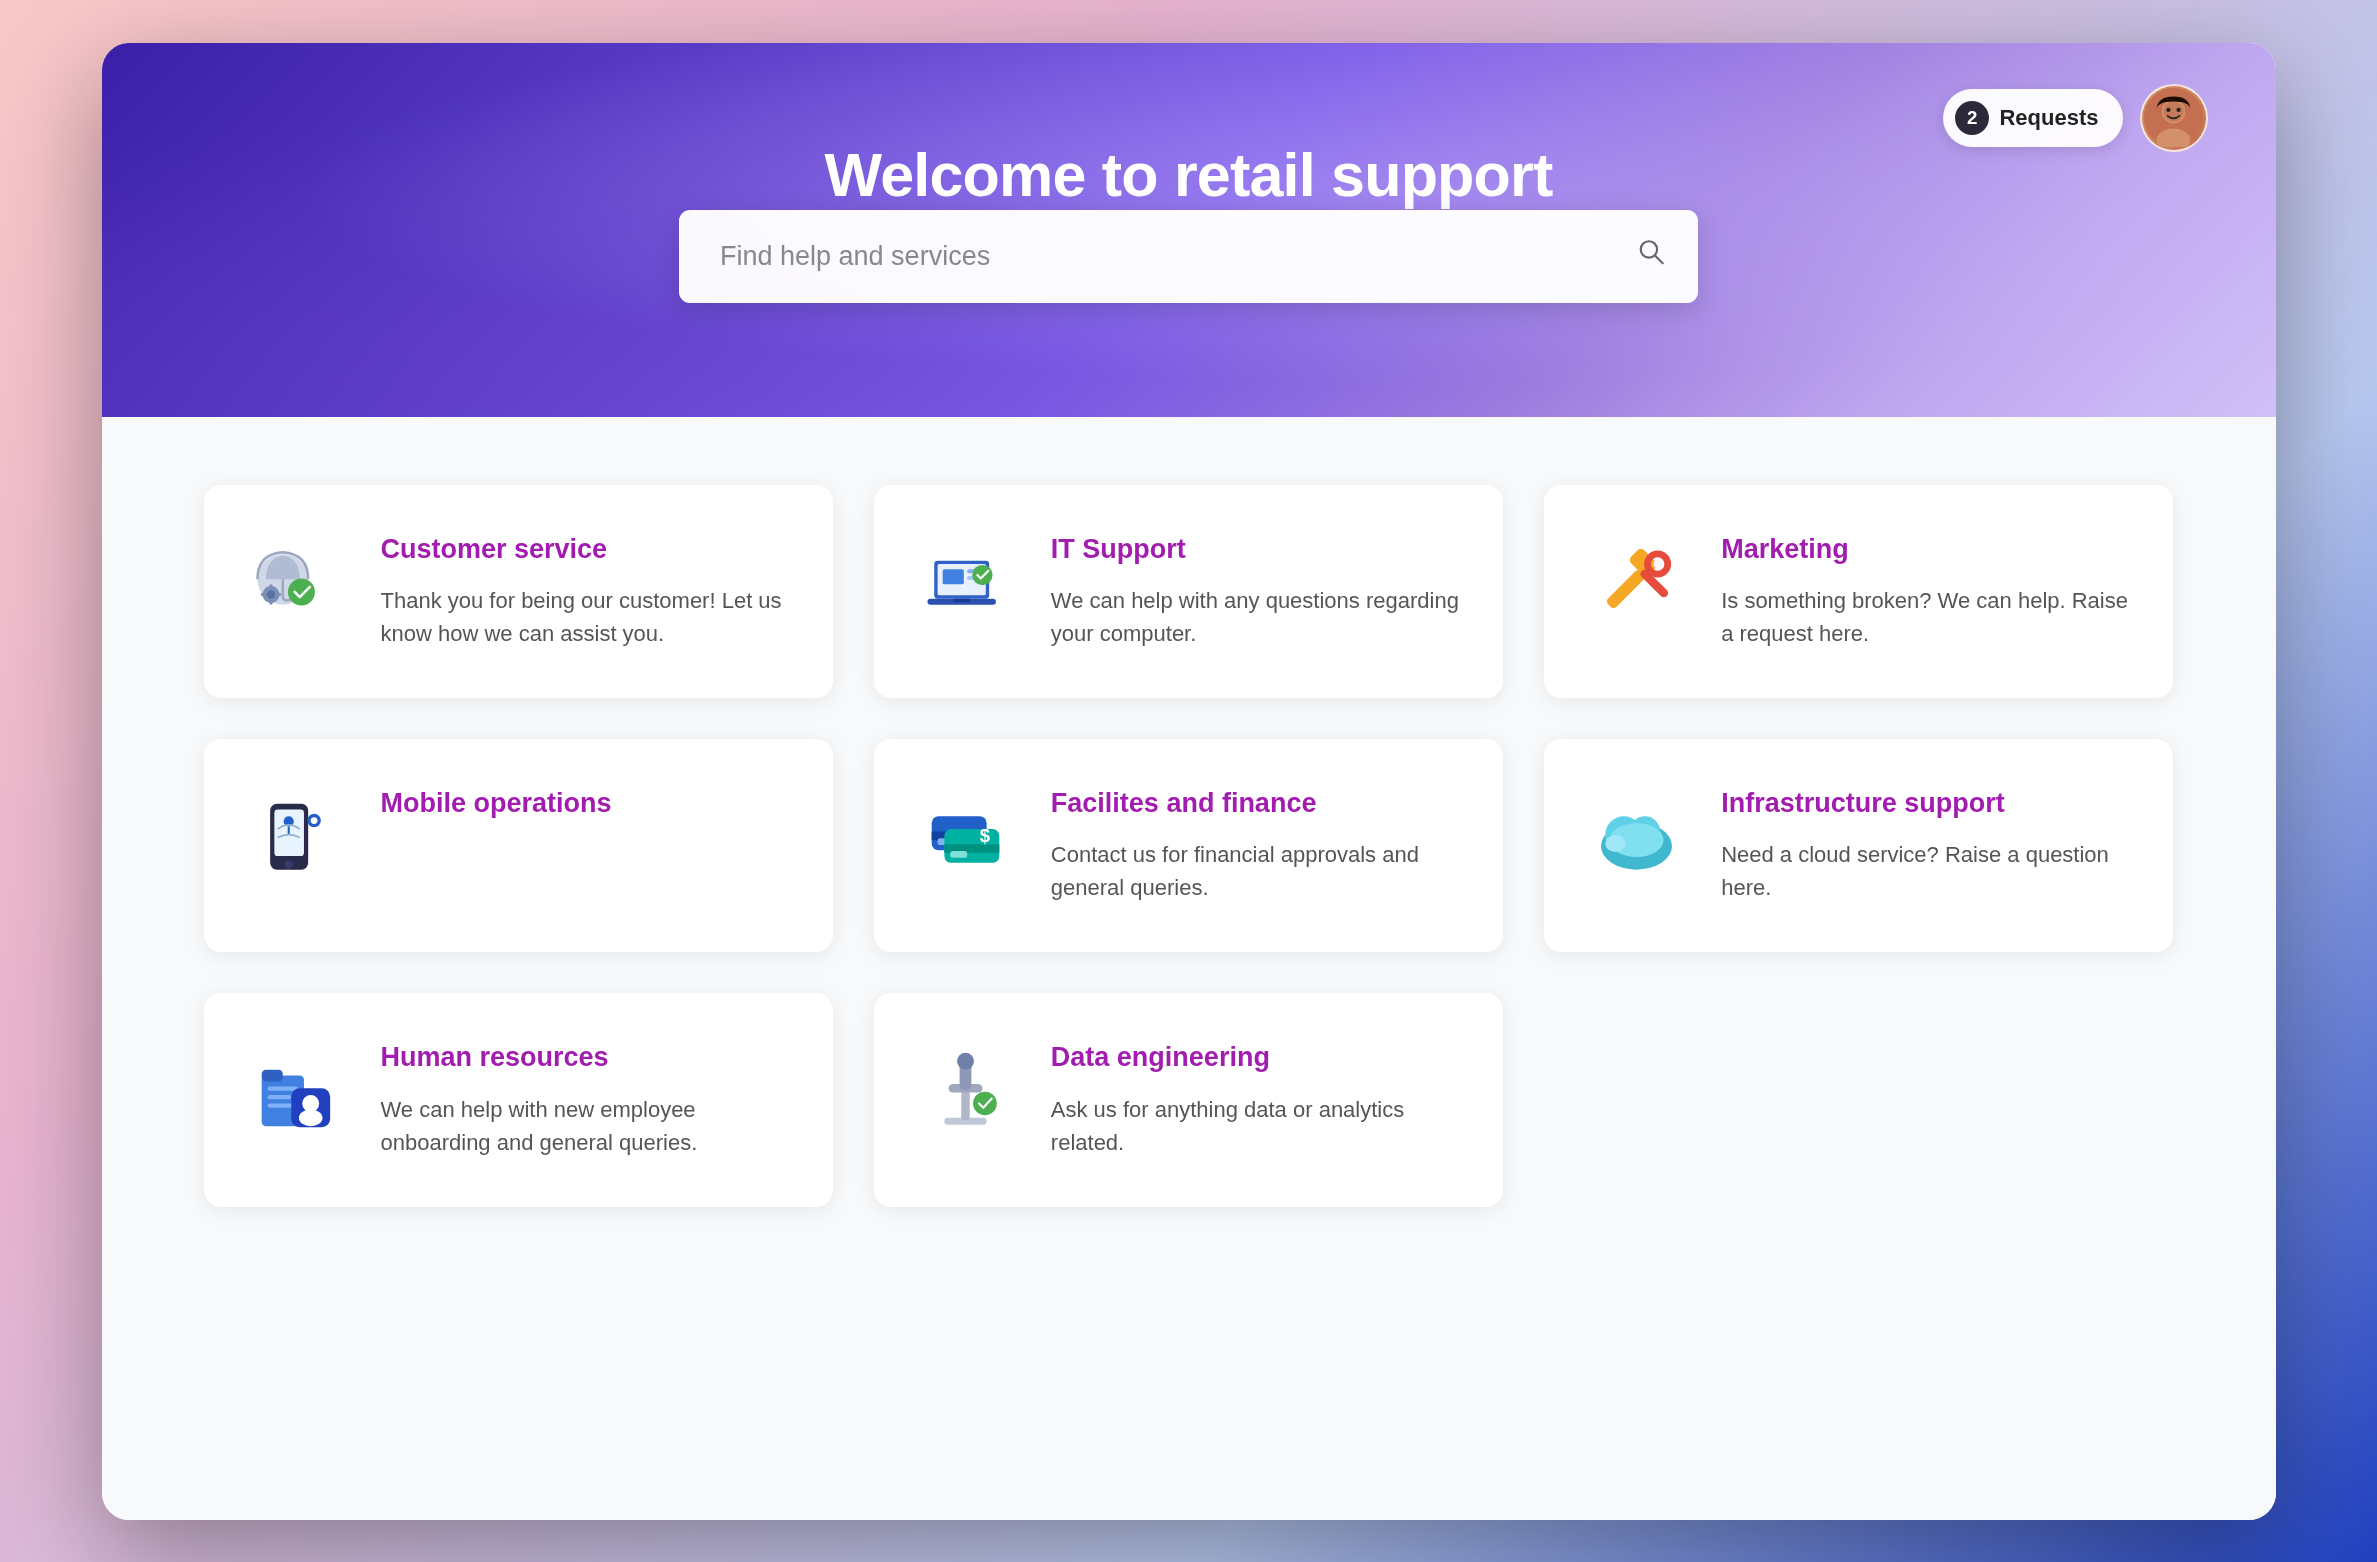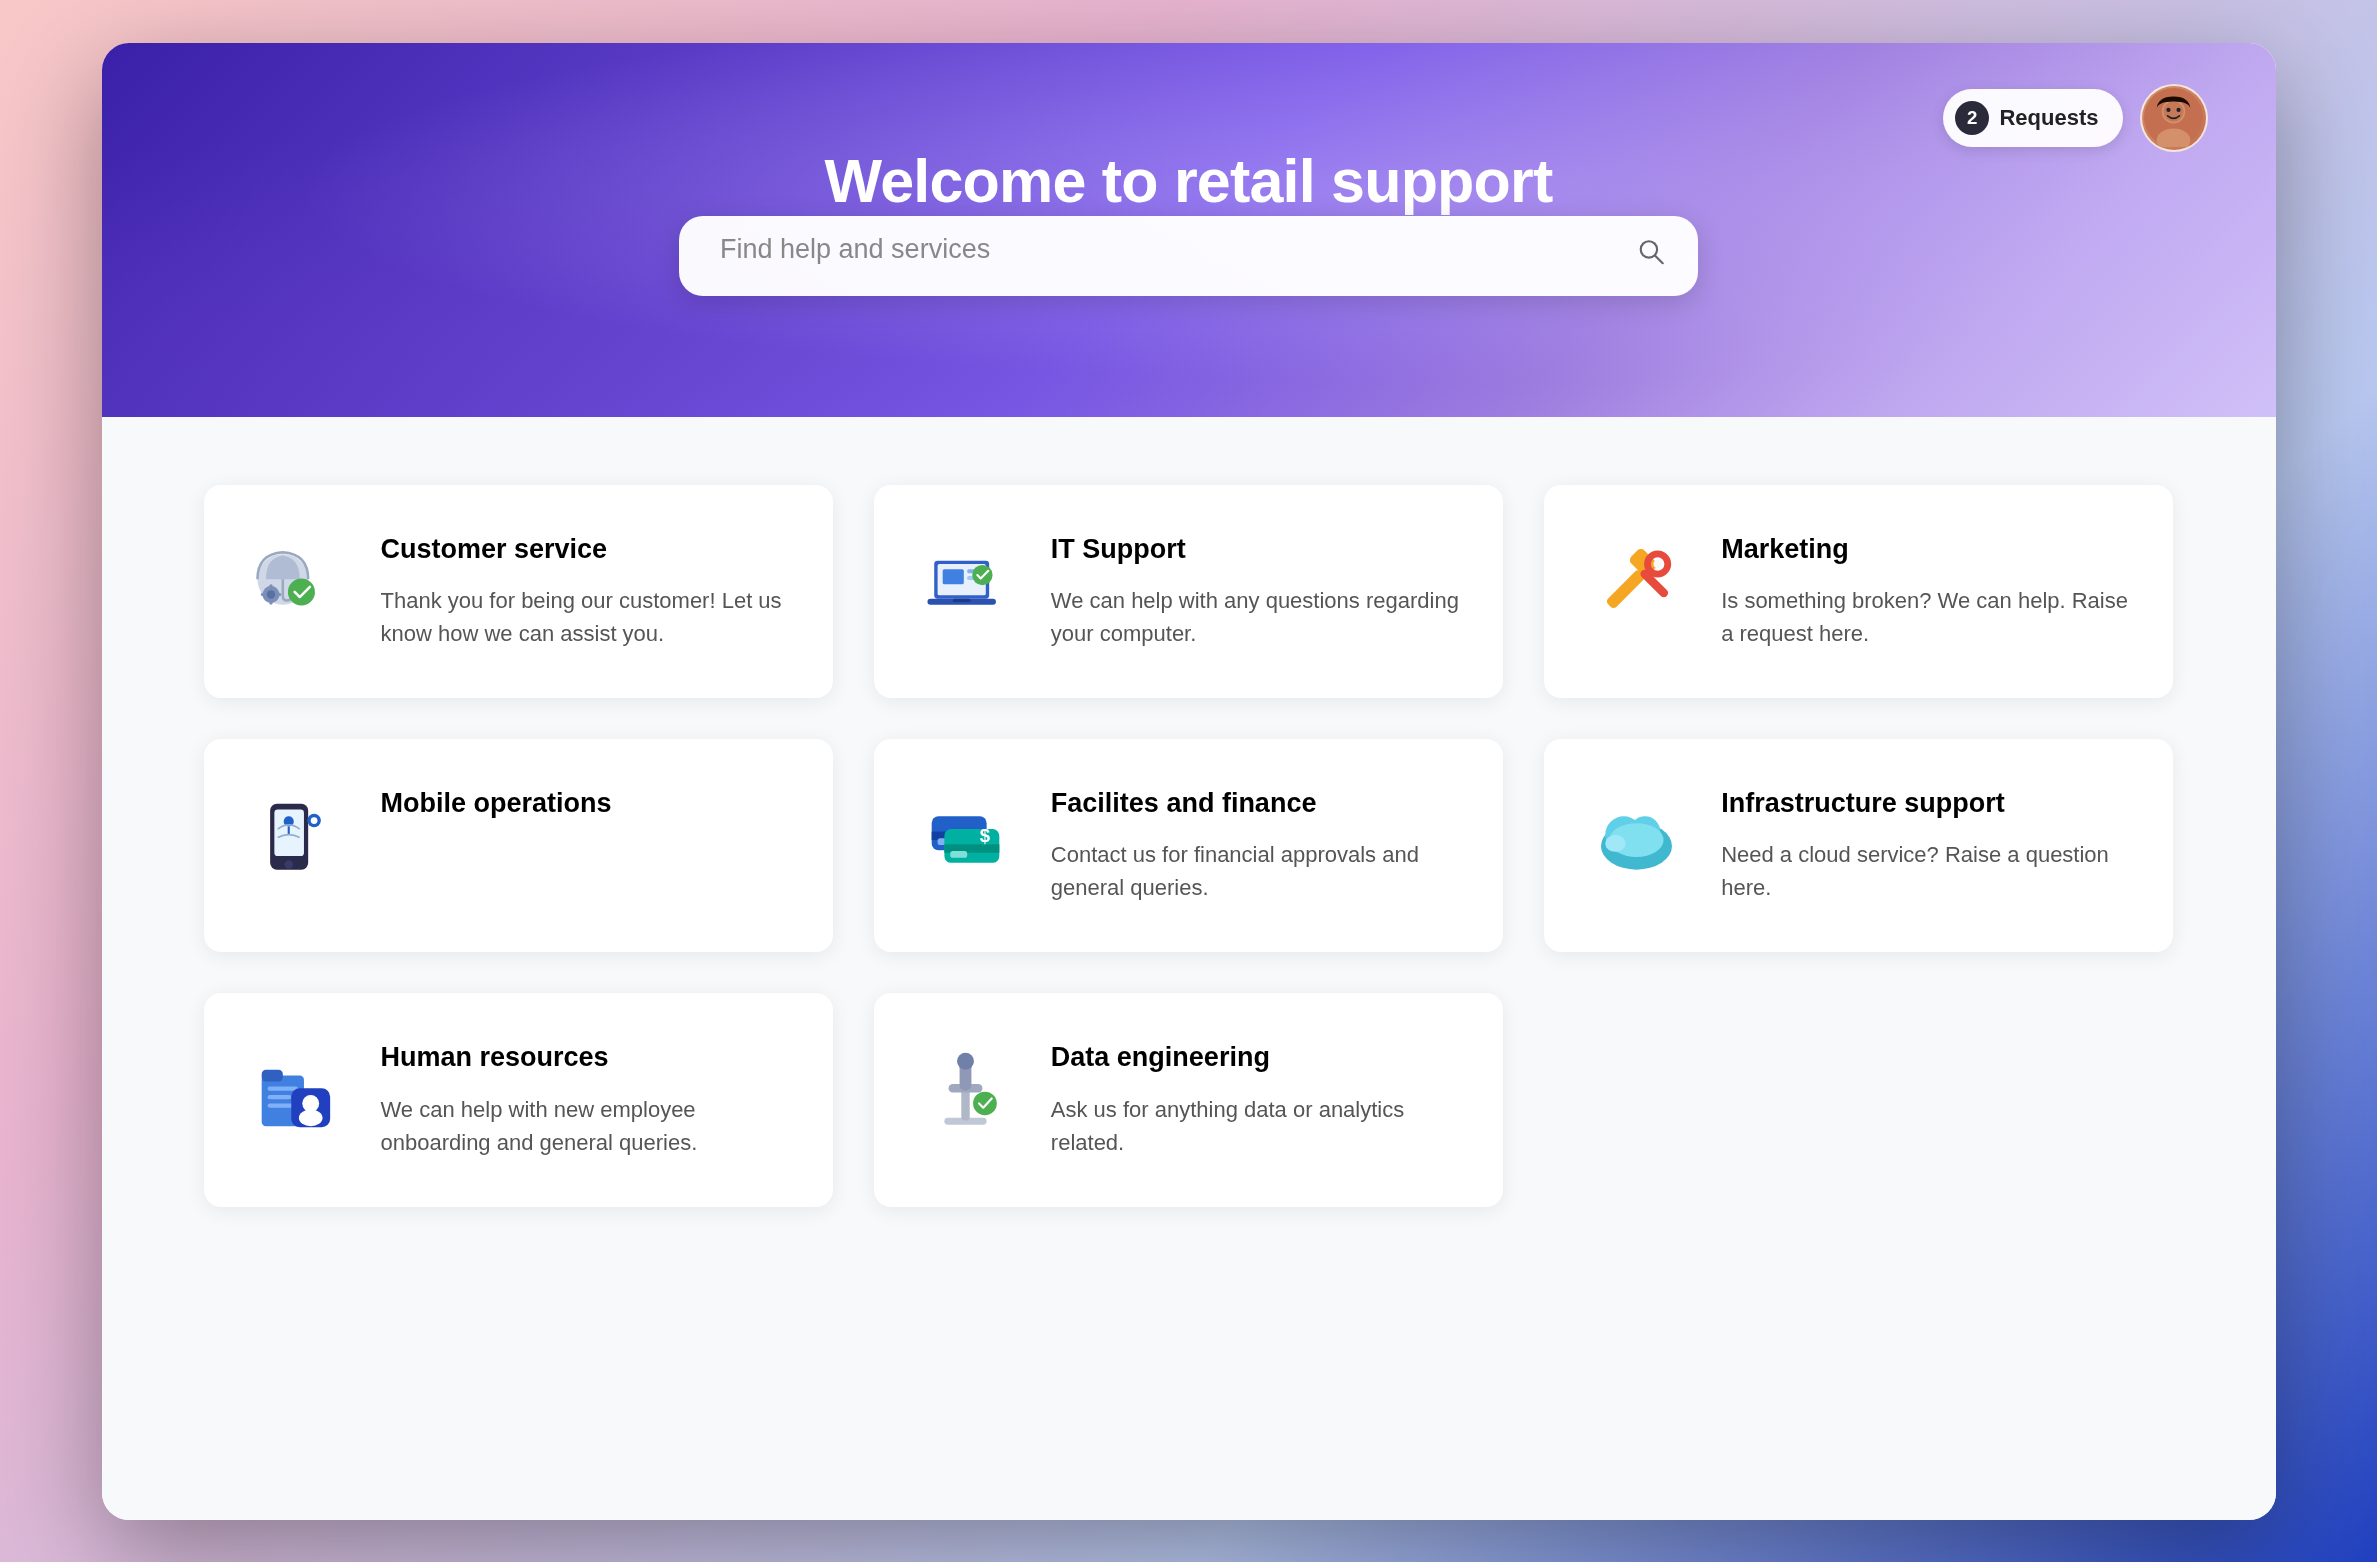--- a/index.html
+++ b/index.html
@@ -98,22 +98,22 @@
       z-index: 10;
       letter-spacing: -0.8px;
     }
     .search-bar {
       width: 1019px;
       position: relative;
       z-index: 10;
     }
     .search-input {
       width: 100%;
-      padding: 18px 68px 31px 41px;
-      border-radius: 24px;
+      padding: 31px 68px 31px 41px;
+      border-radius: 11px;
       border: none;
       font-size: 27px;
       color: #c2410c;
       background: rgba(255,255,255,0.97);
       box-shadow: 0 6.8px 27px rgba(0,0,0,0.15);
       outline: none;
     }
     .search-input::placeholder {
       color: #888;
     }
@@ -157,21 +157,21 @@
       align-items: center;
       justify-content: center;
       font-size: 68px;
     }
     .card-body {
       flex: 1;
     }
     .card-title {
       font-size: 27px;
       font-weight: 700;
-      color: #000000;
+      color: #a21caf;
       margin-bottom: 15.3px;
       line-height: 1.2;
     }
     .card-desc {
       font-size: 22px;
       color: #555;
       line-height: 1.5;
       margin-top: 19px;
     }
 

